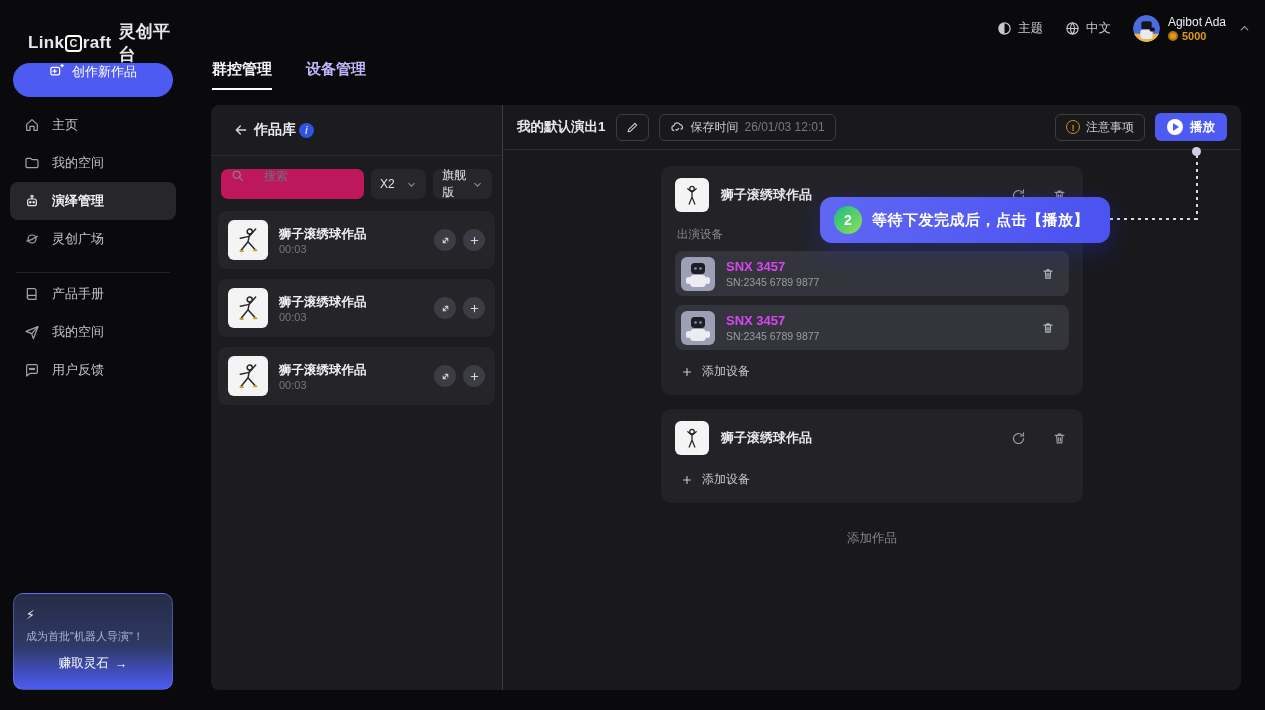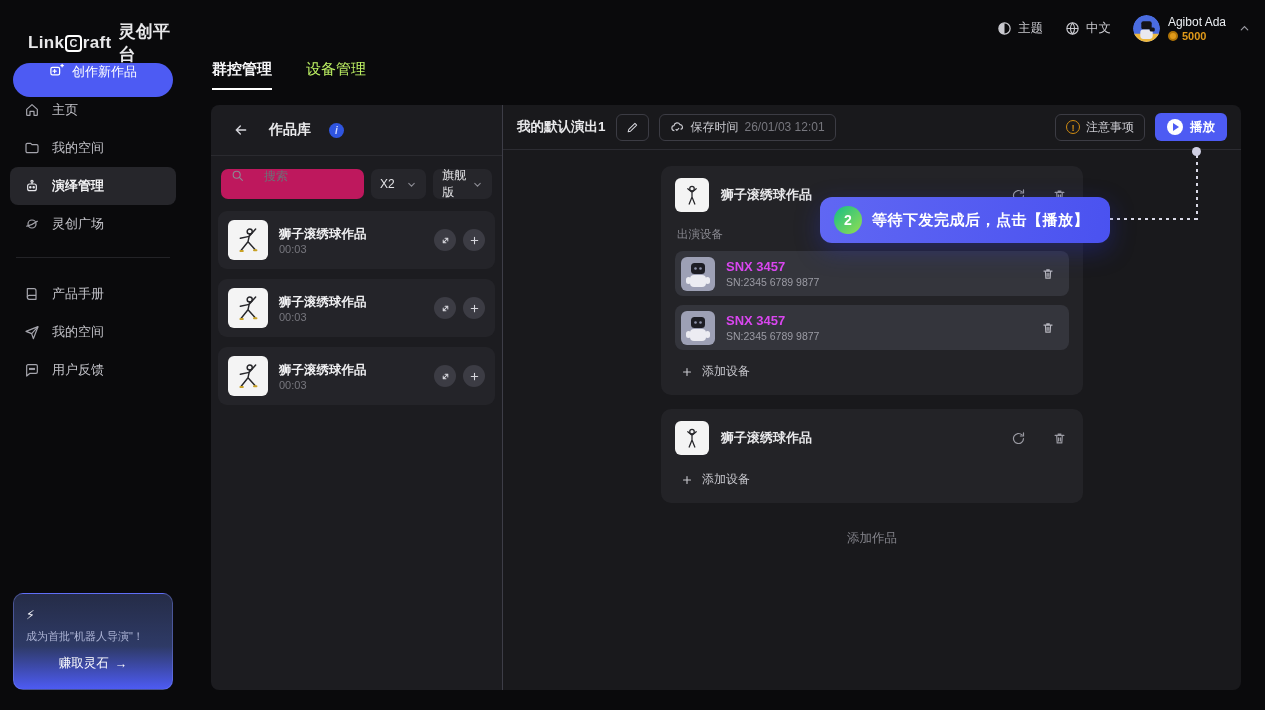--- a/index.html
+++ b/index.html
@@ -19,49 +19,49 @@
   .chev-up { color:#9a9aa2; margin-left:4px; }
 
   
   .sidebar { position:absolute; left:0; top:0; width:186px; height:710px; }
   .brand { position:absolute; left:28px; top:20px; display:flex; align-items:center; font-weight:700; font-size:17px; letter-spacing:.3px; }
   .brand-c { display:inline-flex; align-items:center; justify-content:center; width:17px; height:17px; border:2px solid #fff; border-radius:4px; font-size:11px; margin:0 1px; }
   .brand-cn { margin-left:7px; font-weight:700; }
   .create-btn { position:absolute; left:13px; top:63px; width:160px; height:34px; border-radius:17px;
     background:#4d5bf3; display:flex; align-items:flex-start; justify-content:center; gap:8px;
     color:#ffffff; font-size:13px; cursor:pointer; }
-  .nav { position:absolute; left:10px; top:91px; width:166px; }
+  .nav { position:absolute; left:10px; top:106px; width:166px; }
   .nav2 { top:275px; }
   .nav-item { display:flex; align-items:center; gap:12px; height:38px; padding:0 14px; border-radius:8px;
     color:#c2c2c8; font-size:13px; cursor:pointer; }
   .nav-item .nicon { color:#a5a5ad; }
   .nav-item.active { background:#26262b; color:#f2f2f4; font-weight:700; }
   .nav-item.active .nicon { color:#e8e8ec; }
   .nav-divider { height:1px; background:#232327; margin:14px 6px; }
 
   .promo { position:absolute; left:13px; top:593px; width:160px; height:97px; border-radius:10px;
     border:1px solid rgba(125,140,255,.4); overflow:hidden;
     background:linear-gradient(180deg,#252c47 0%,#2e3a66 55%,#4d5bf3 100%); }
   .promo-title { display:flex; align-items:center; gap:5px; padding:13px 12px 0 12px; font-size:12.5px; font-weight:700; color:#f2f3f8; }
   .promo-sub { padding:7px 12px 0 12px; font-size:11px; color:#aeb5d6; }
   .promo-cta { position:absolute; left:0; right:0; bottom:8px; height:35px; display:flex; align-items:center; justify-content:center; gap:6px;
     color:#fff; font-size:12.5px; cursor:pointer; }
 
   
   .tabs { position:absolute; left:212px; top:60px; display:flex; gap:34px; }
   .tab { font-size:15px; padding-bottom:9px; cursor:pointer; }
   .tab.active { color:#f5f5f7; font-weight:700; border-bottom:2px solid #fff; }
-  .tab.inactive { color:#bef264; }
+  .tab.inactive { color:#c4b5fd;font-weight:bold; }
 
   
   .panel { position:absolute; left:211px; top:105px; width:1030px; height:585px; border-radius:8px; overflow:hidden; display:flex; }
   .left-pane { width:292px; background:#1c1c20; border-right:1px solid #3d3d47; display:flex; flex-direction:column; }
   .right-pane { flex:1; background:#19191c; position:relative; }
 
-  .lib-head { height:50px; display:flex; align-items:center; gap:18px; padding:0 20px;text-align:right; }
+  .lib-head { height:50px; display:flex; align-items:center; gap:3px; padding:0 20px;text-align:right; }
   .lib-title { font-size:14px; font-weight:700; }
   .info-badge { width:15px; height:15px; border-radius:50%; background:#2f55e0; color:#cdd6ff; font-size:10px; font-style:italic; font-weight:700;
     display:flex; align-items:center; justify-content:center; cursor:pointer; }
   .lib-divider { height:1px; background:#2a2a2f; }
   .filter-row { display:flex; gap:7px; padding:13px 10px 12px 10px; }
   .search-box { flex:1; height:30px; background:#be185d; border-radius:7px; display:flex; align-items:flex-start; gap:20px; padding:0 10px; color:#77777e; }
   .search-box input { border:0; outline:0; background:transparent; color:#d8d8dc; font-size:12px; width:90px; font-family:inherit; }
   .search-box input::placeholder { color:#6f6f76; }
   .dd { height:30px; background:#26262b; border-radius:7px; display:flex; align-items:center; justify-content:space-between; padding:0 9px;
     font-size:12px; color:#e3e3e6; cursor:pointer; }

